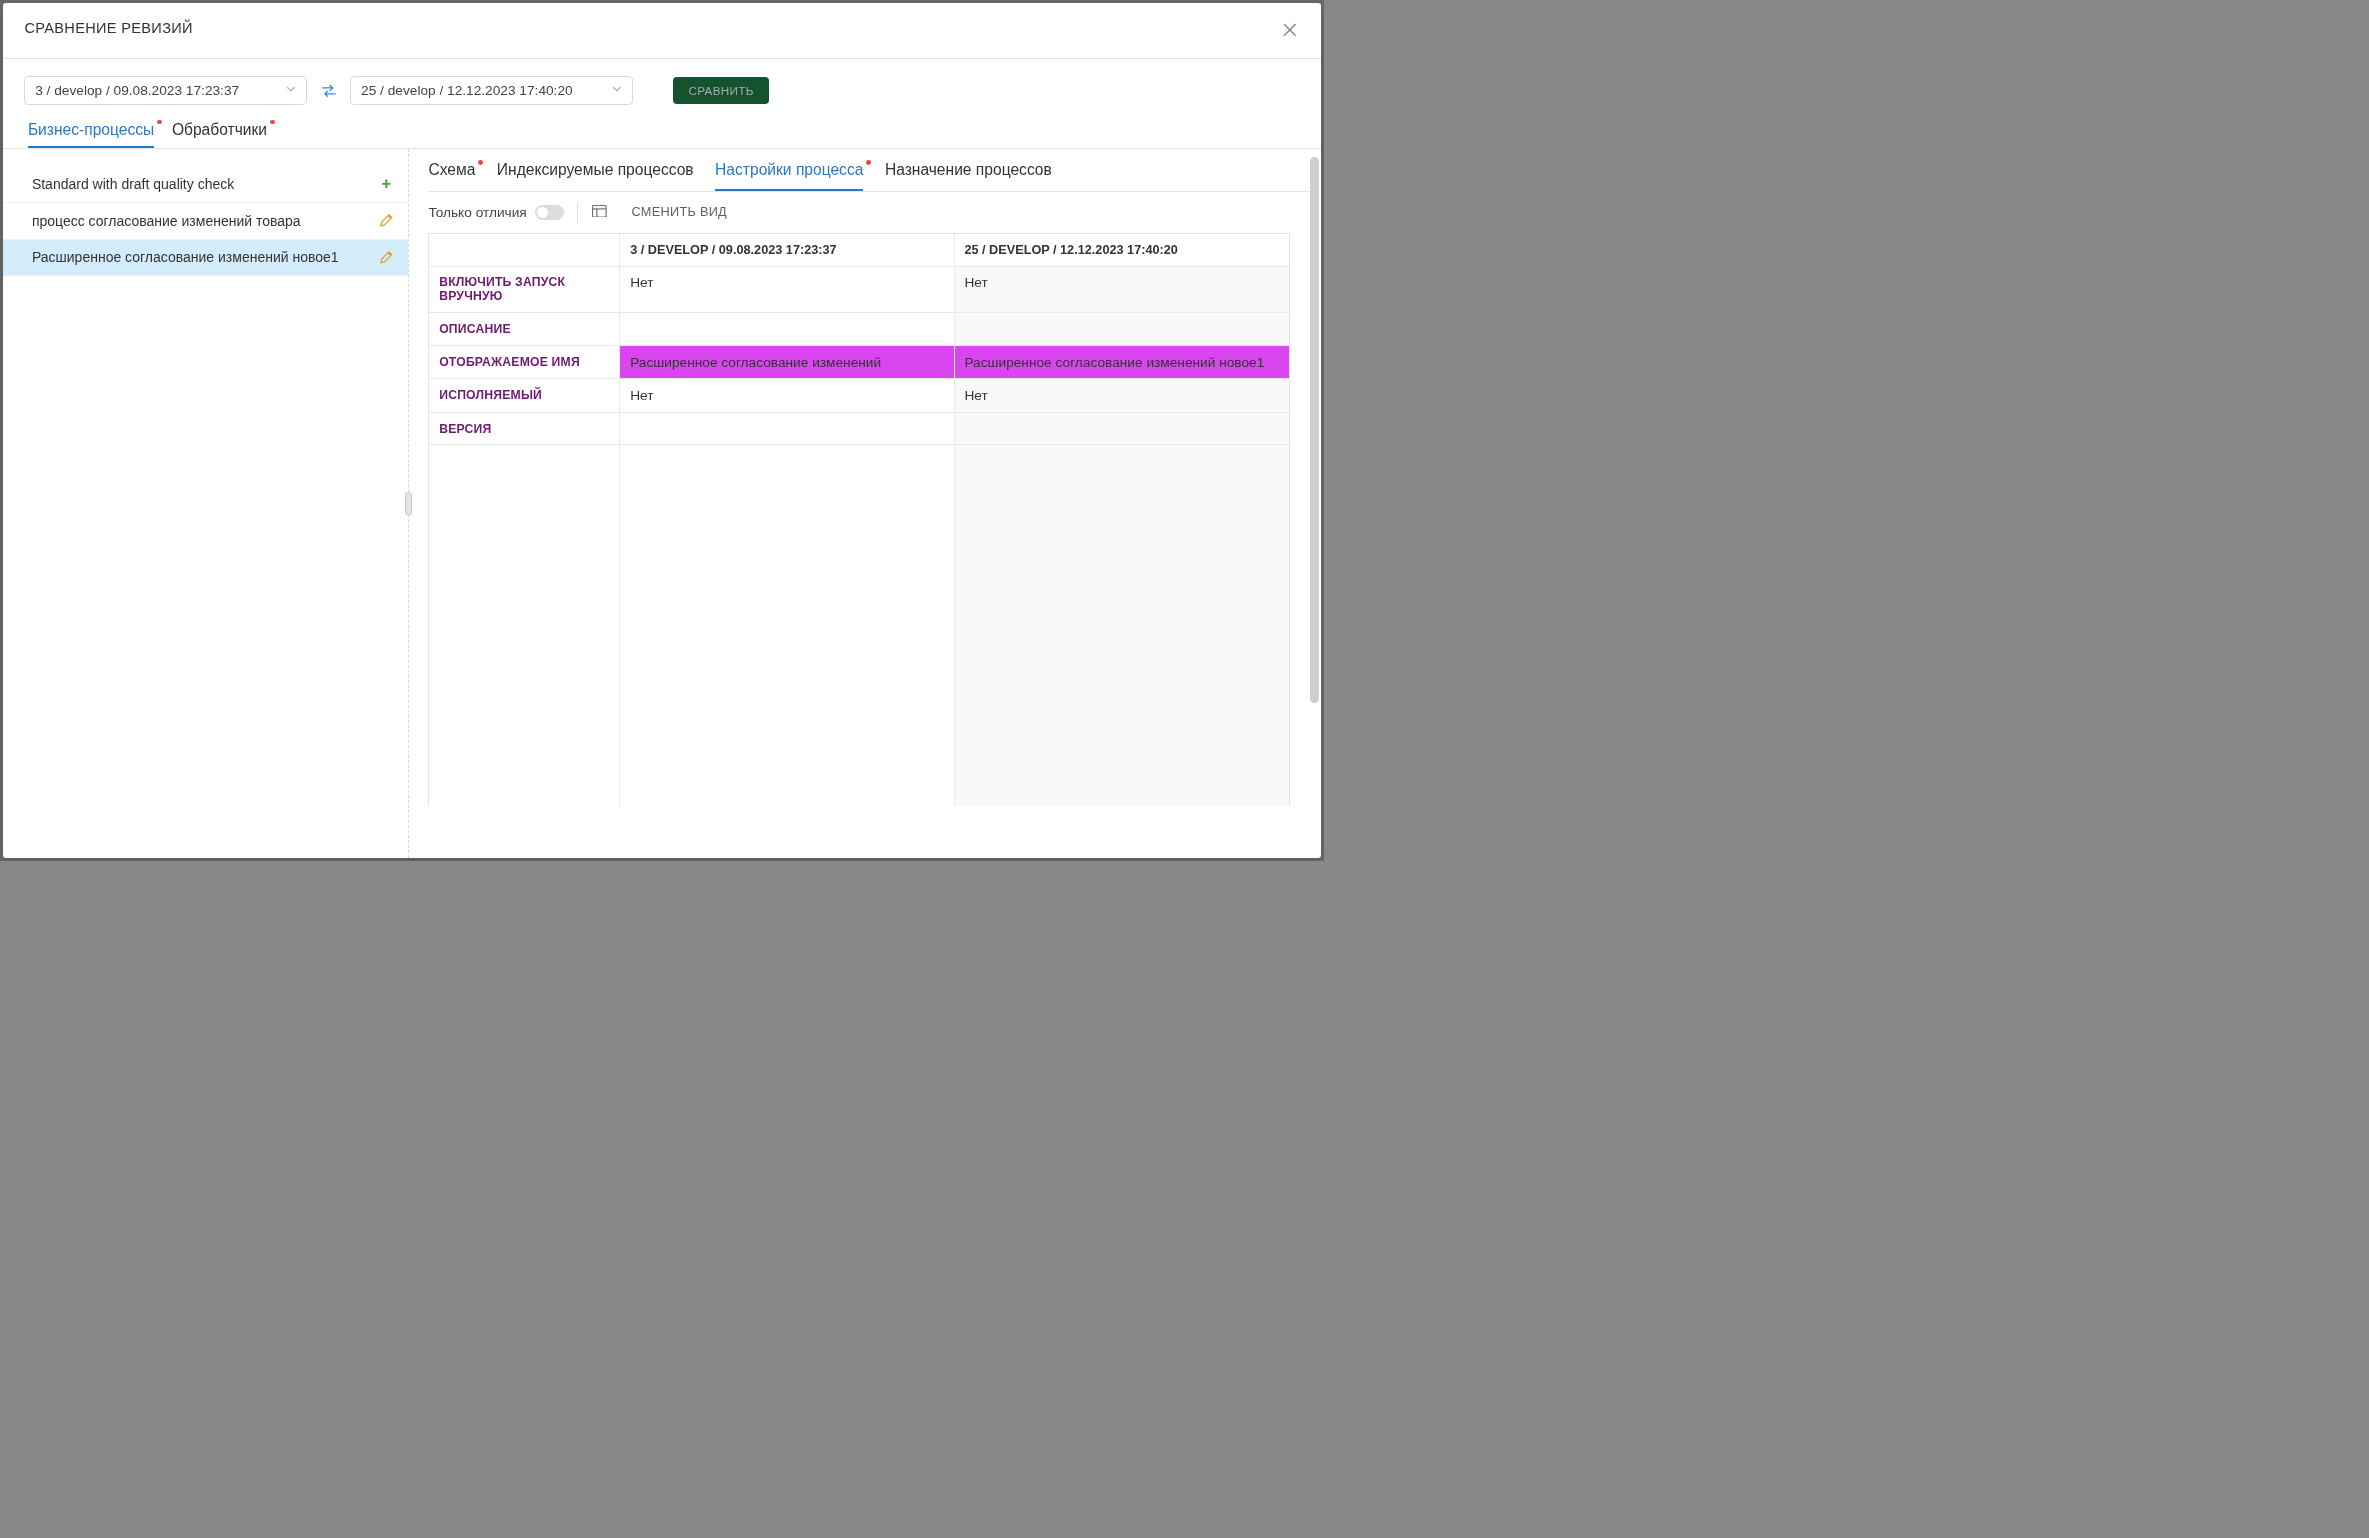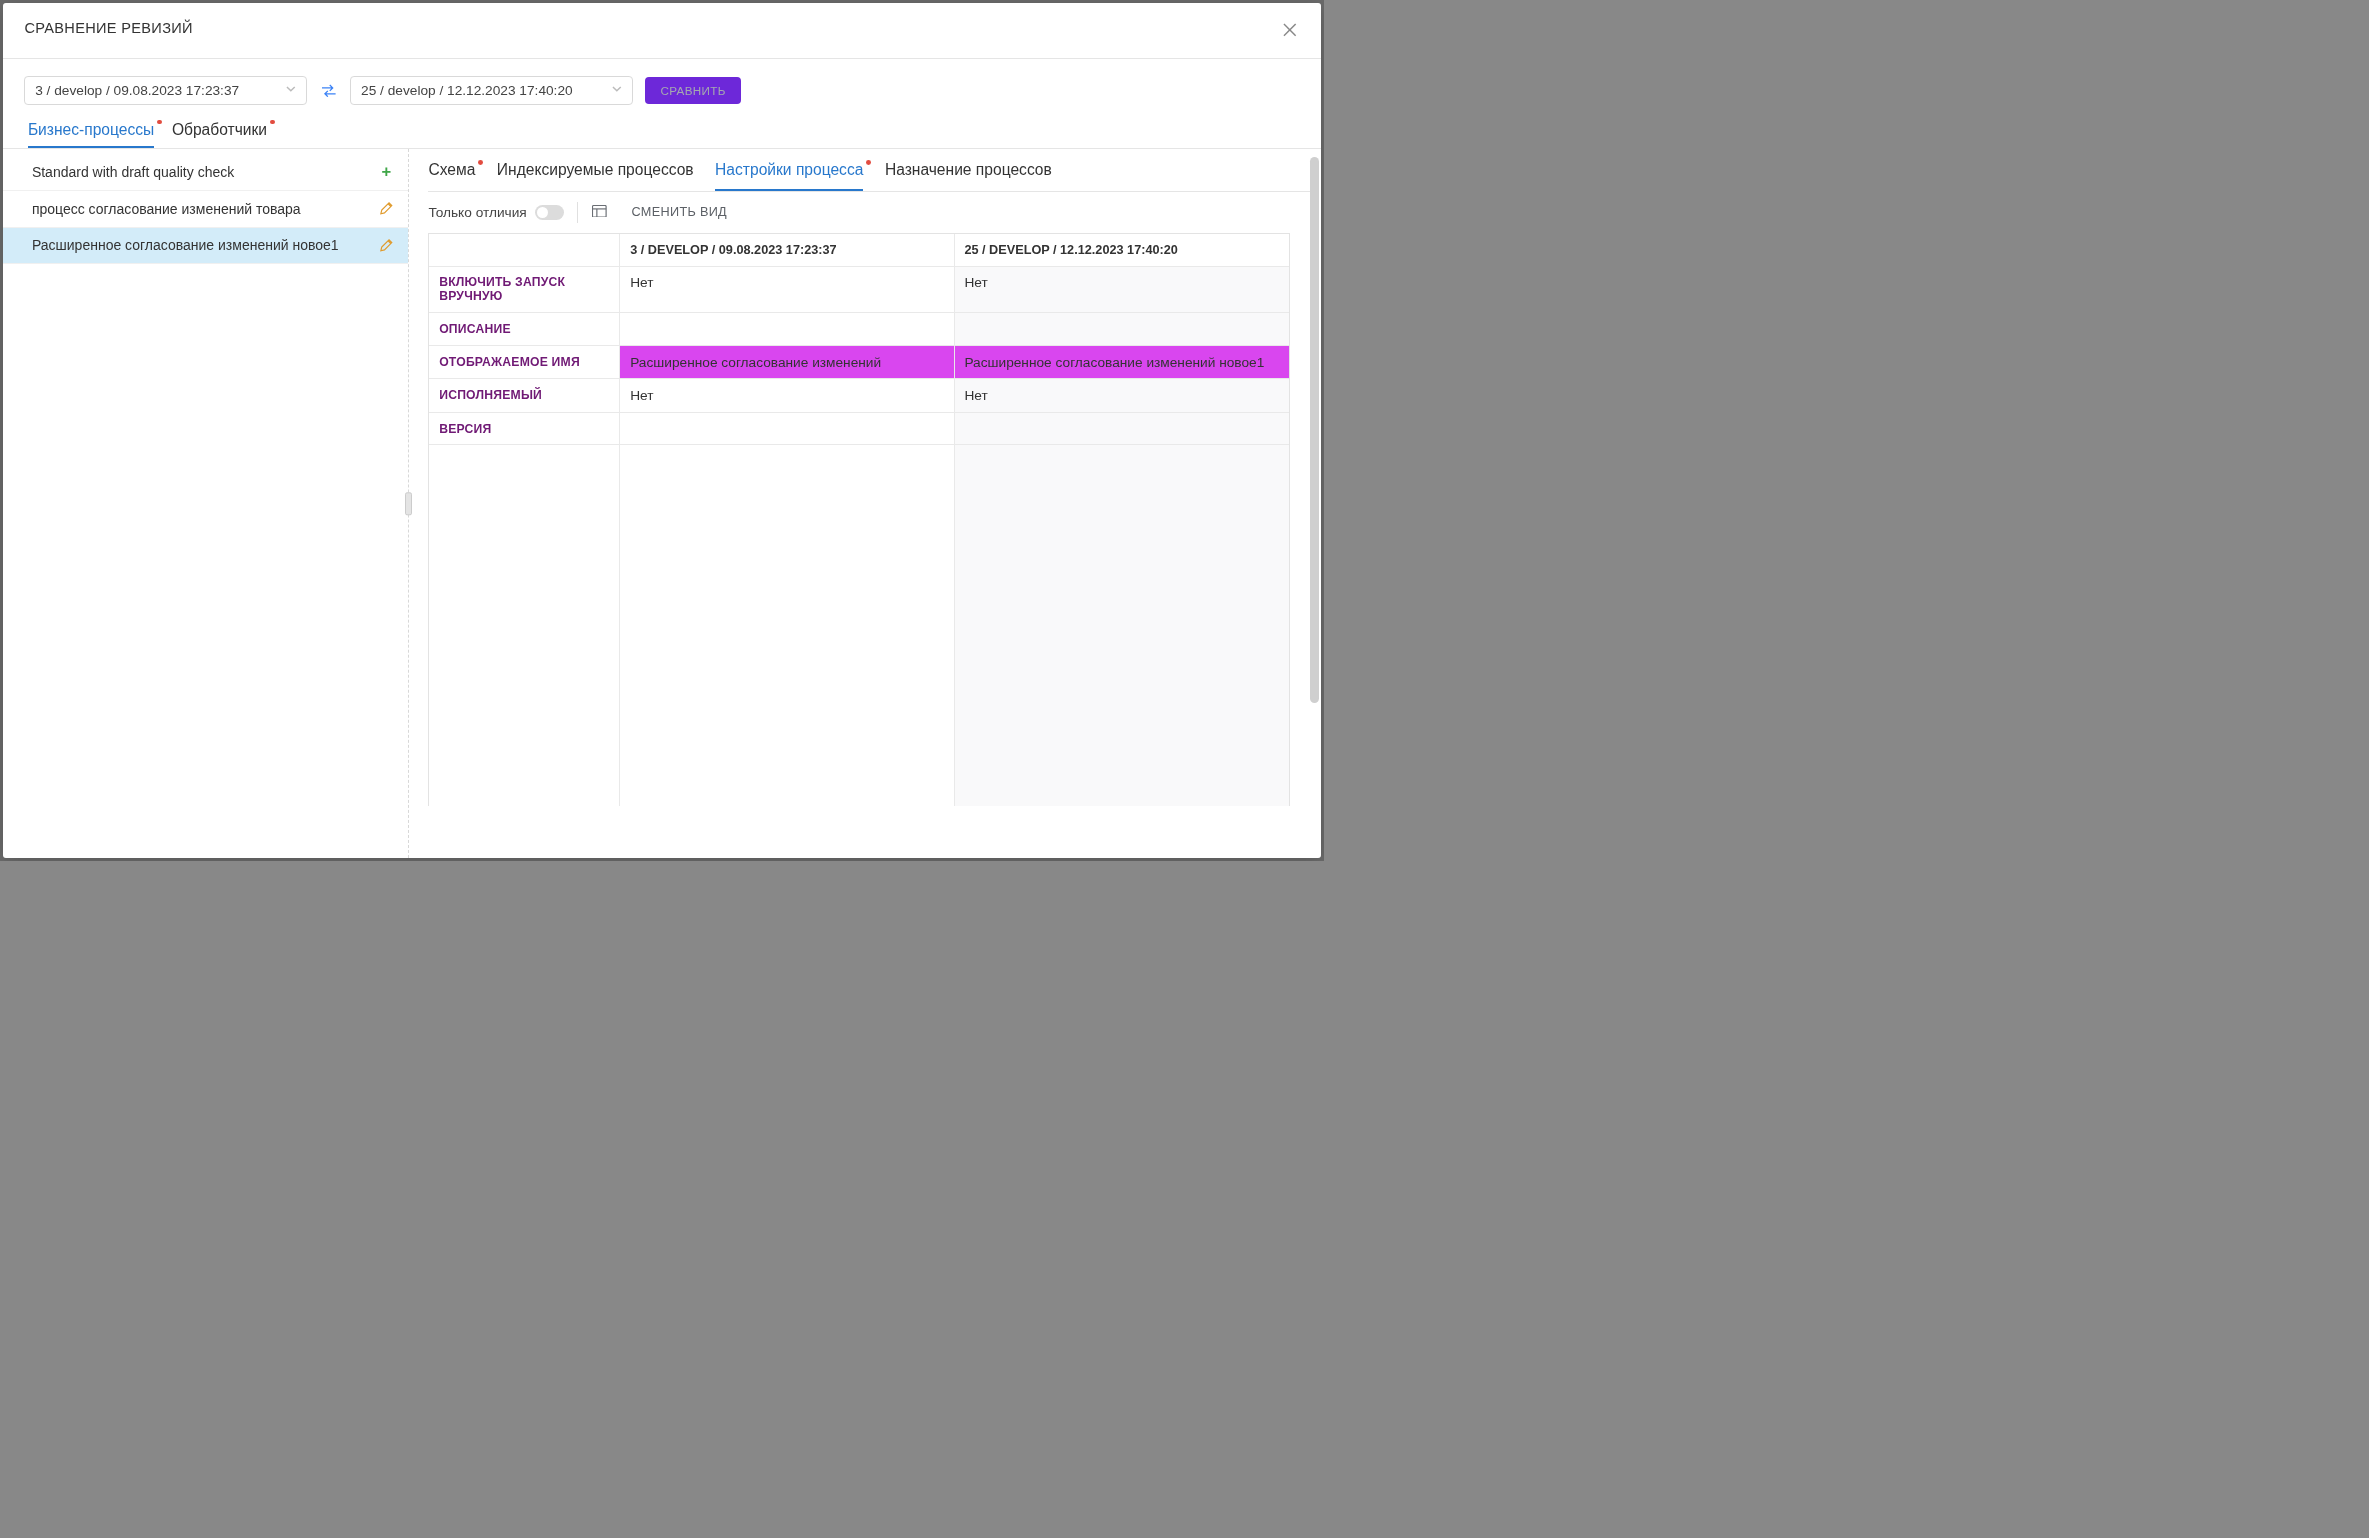--- a/index.html
+++ b/index.html
@@ -62,28 +62,29 @@
       padding: 5.9px 9.8px;
       min-width: 283px;
       background: #fff;
       cursor: pointer;
       color: #444;
       font-size: 13.7px;
     }
     .select .chev { color: #bbb; }
     .swap-icon { color: #3b82f6; display:flex; align-items:center; justify-content:center; width:19.5px; }
     .compare-btn {
-      background: #6d28d9;
+      background: #14532d;
       color: #a5a9af;
       border: none;
       border-radius: 3.9px;
       padding: 6.8px 15.6px;
       font-size: 11.7px;
       letter-spacing: 0.3px;
       cursor: not-allowed;
+      margin-left: 28px;
     }
 
     .primary-tabs {
       display: flex;
       gap: 17.6px;
       padding: 15.6px 25px 0 25px;
       border-bottom: 1px solid #e5e5e5;
     }
     .ptab {
       font-size: 15.6px;
@@ -136,21 +137,21 @@
       justify-content: space-between;
       padding: 9.8px 13.7px 9.8px 29px;
       border-bottom: 1px solid #f0f0f0;
       font-size: 14px;
       color: #333;
       cursor: pointer;
     }
     .list-item.selected {
       background: #d3ecf9;
     }
-    .list-item:first-child { margin-top: 5px; }
+    .list-item:first-child { margin-top: 17px; }
     .item-icon { width: 15.6px; height: 15.6px; display:flex; align-items:center; justify-content:center; }
     .icon-add { color: #3fa648; font-weight: bold; font-size: 16.6px; }
     .icon-edit svg { stroke: #e09b2d; fill: none; }
 
     .right-panel {
       flex: 1;
       display: flex;
       flex-direction: column;
       position: relative;
       padding: 0 9.8px 0 19.5px;

